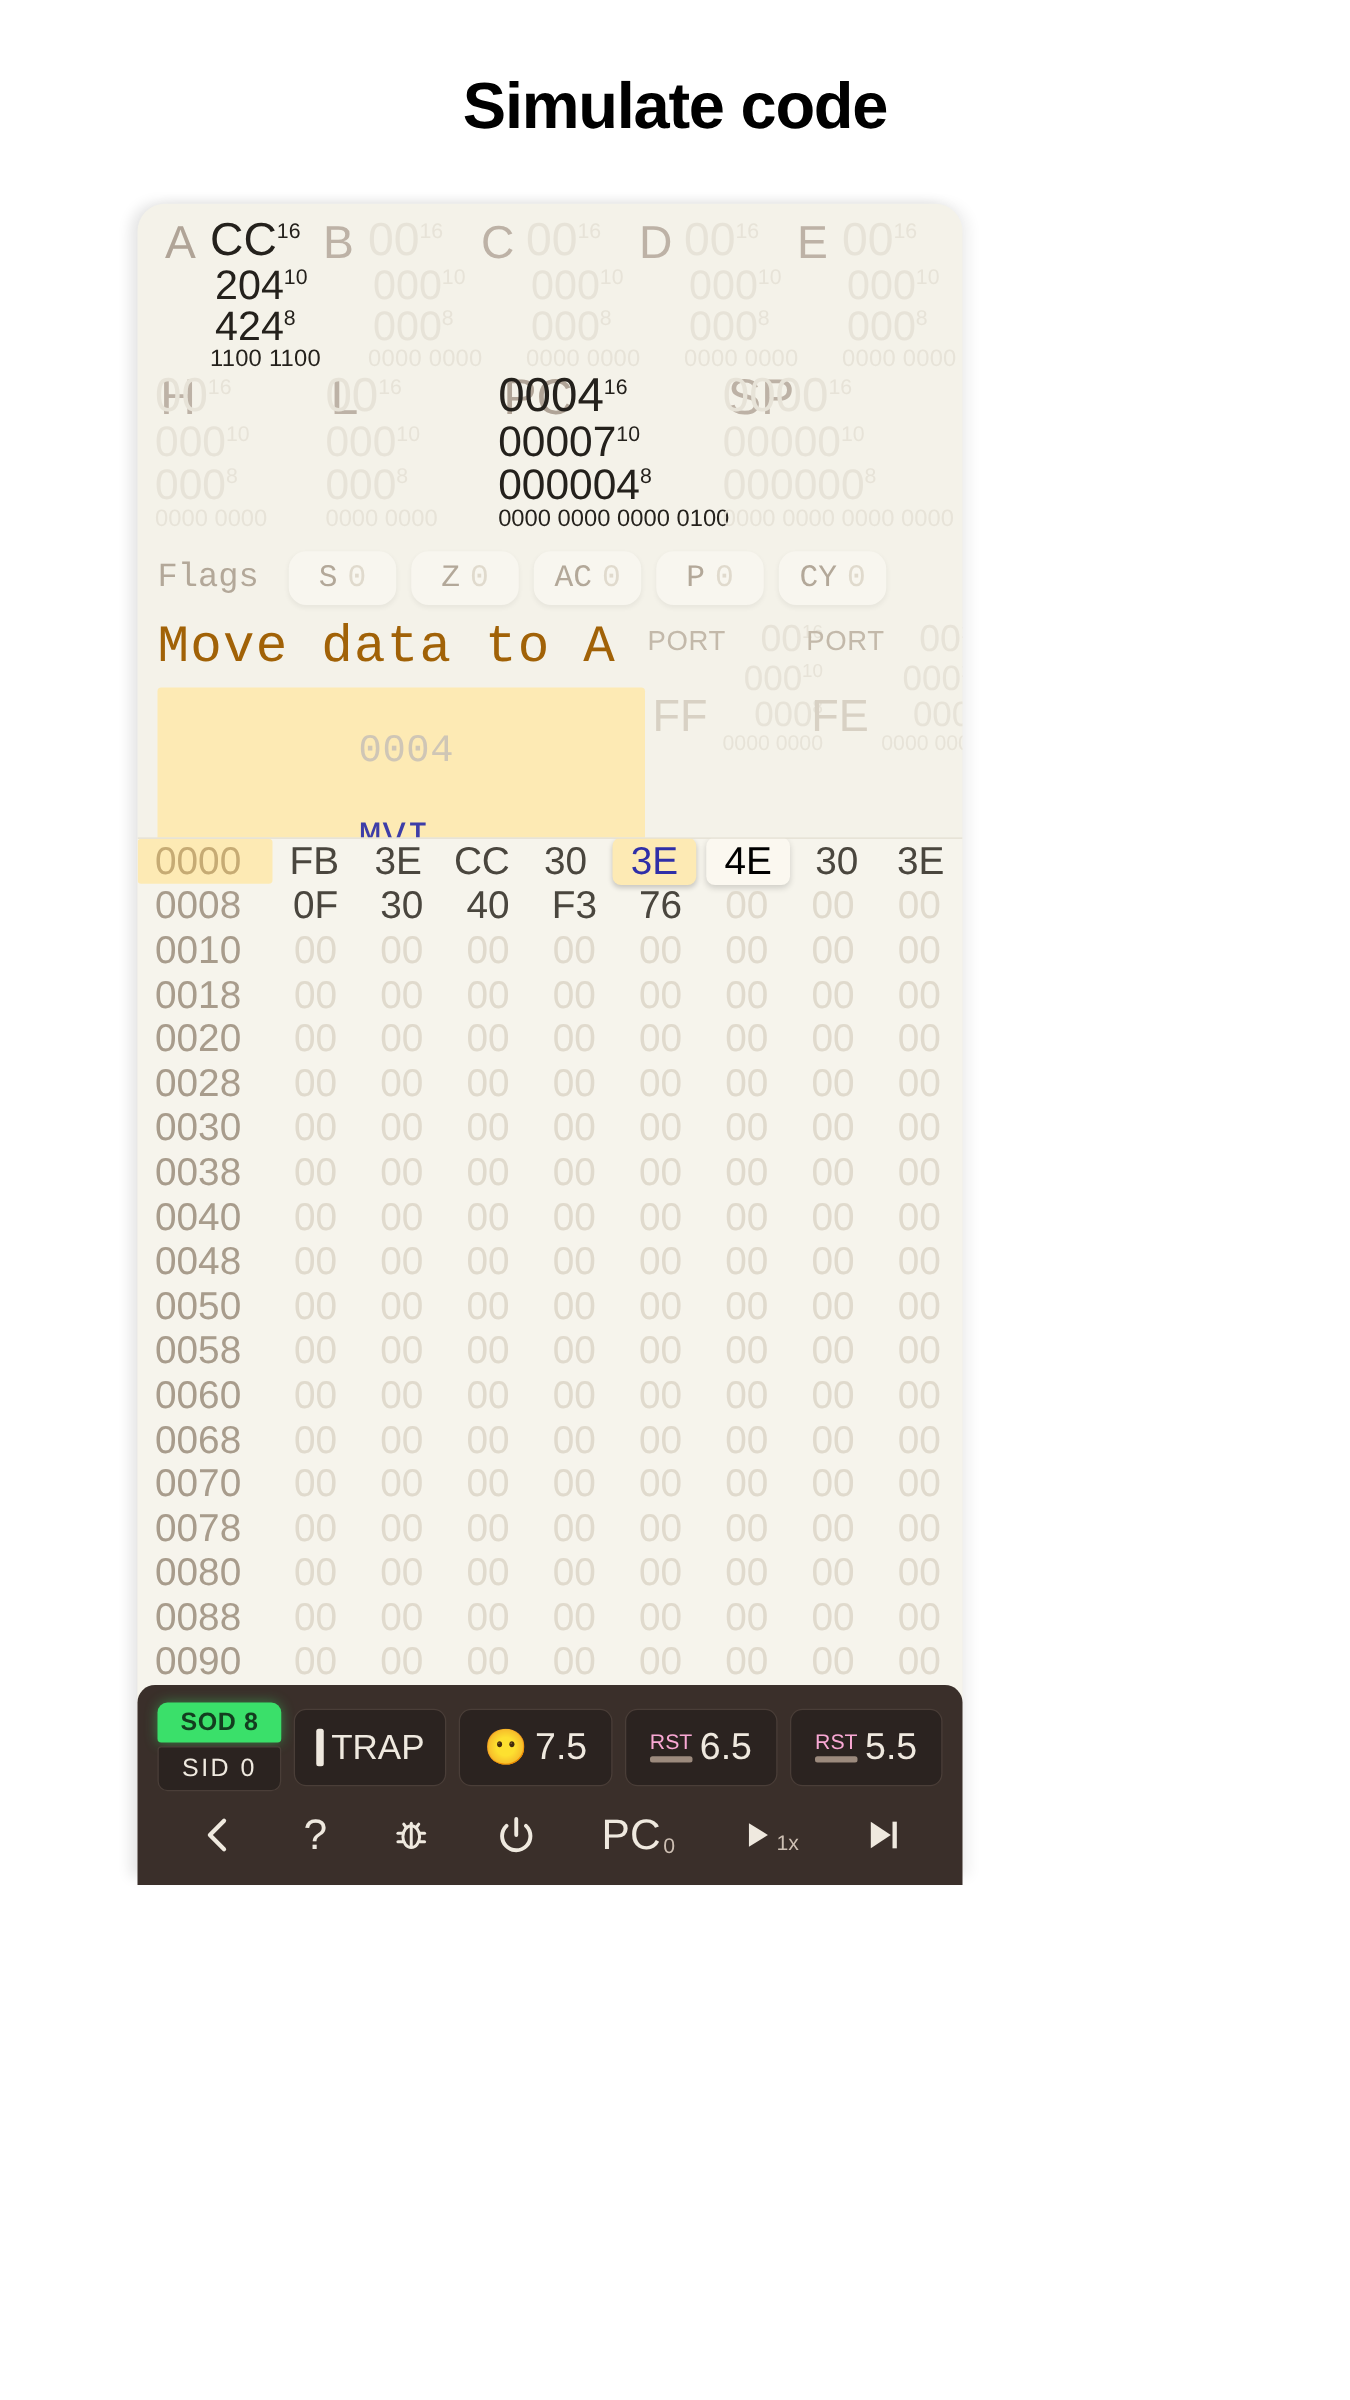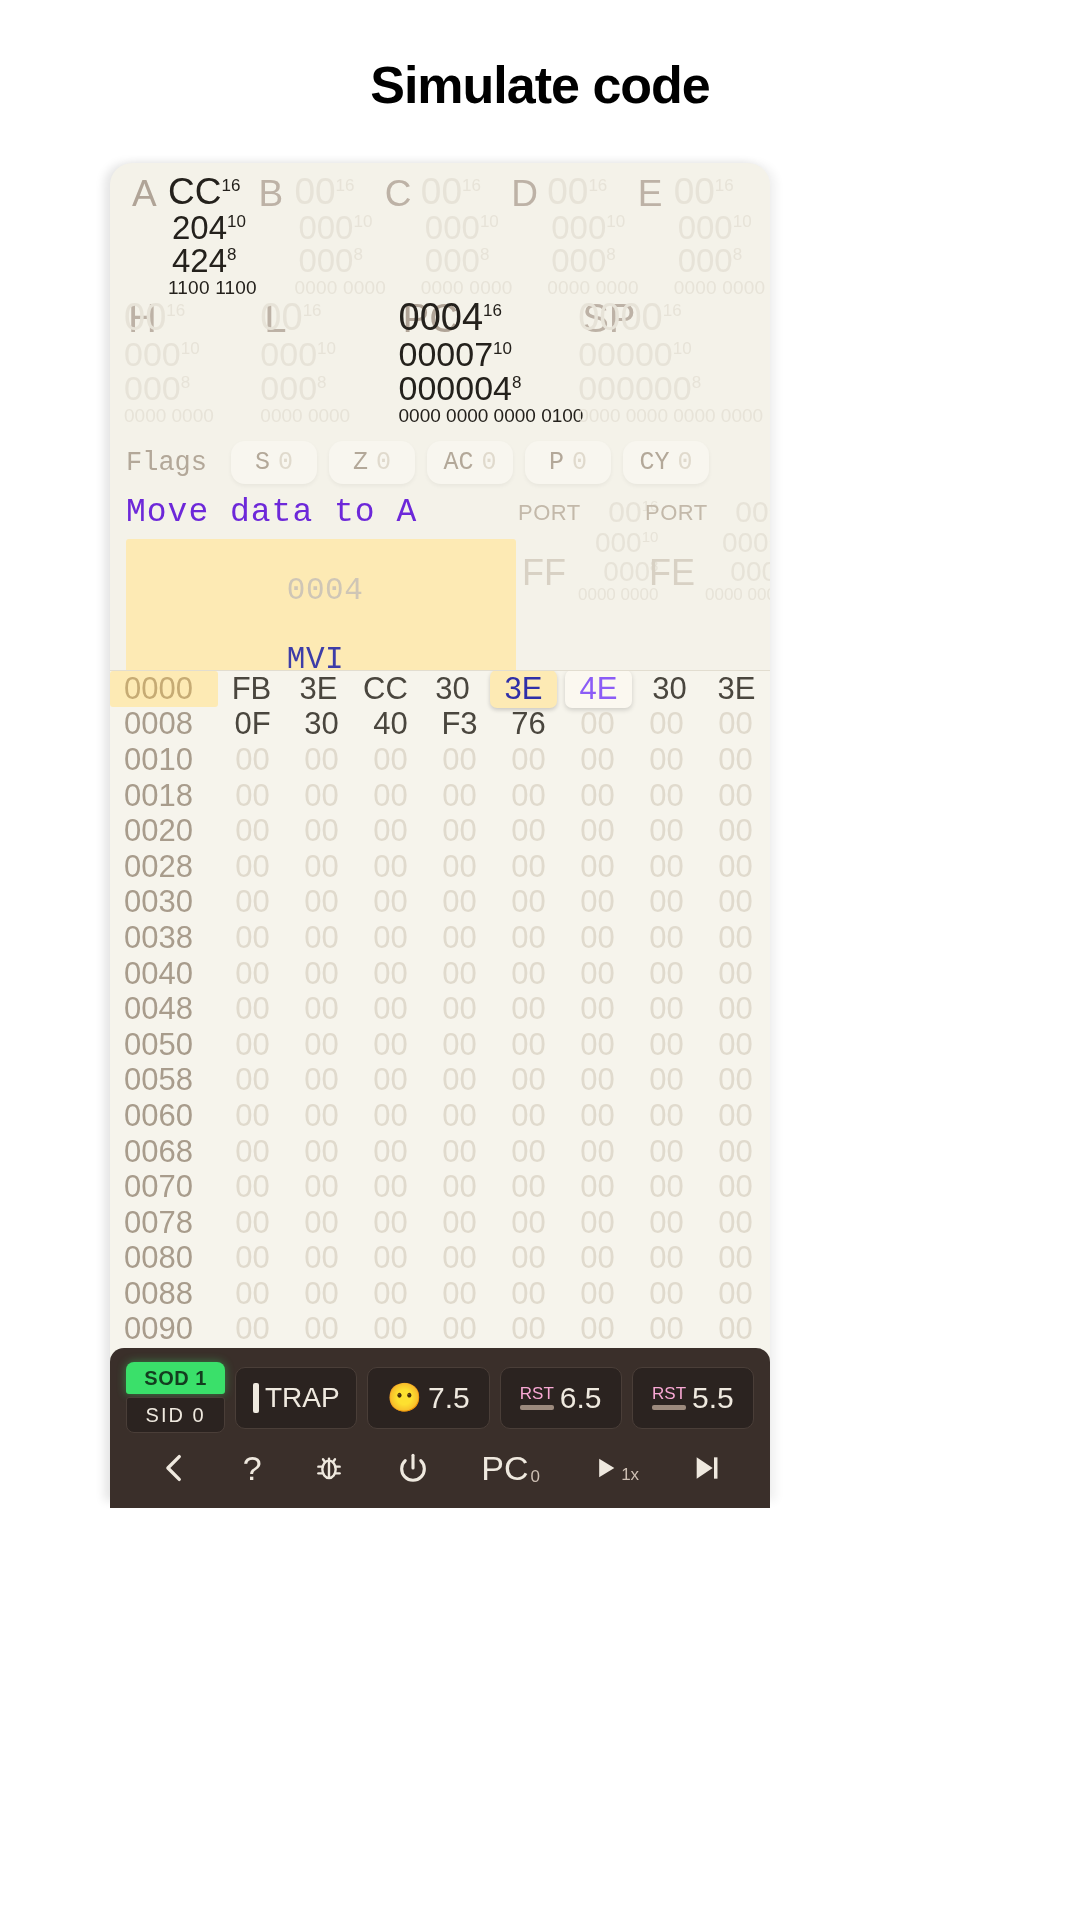--- a/index.html
+++ b/index.html
@@ -107,21 +107,21 @@
     min-width: 86px;
     text-align: center;
   }
   .flag-chip .fval { color: #e0dacd; margin-left: 8px; }
 
   
   .code-ports { display: flex; padding: 0 0 0 16px; height: 180px; }
   .code-col { width: 390px; }
   .code-comment {
     font-family: "Liberation Mono", monospace;
-    font-size: 33px; color: #6d28d9;
+    font-size: 42px; color: #a16207;
     padding: 4px 0 8px 0;
     letter-spacing: 1px;
   }
   .code-line {
     font-family: "Liberation Mono", monospace;
     font-size: 31px;
     line-height: 1.12;
     white-space: pre;
     letter-spacing: 0.5px;
     padding-left: 8px;
@@ -185,21 +185,21 @@
   .mem-cell.v { color: #4a463e; }
   .mem-cell.hl-blue {
     color: #2f2fa8;
     background: #fdeab4;
     border-radius: 7px;
     box-shadow: 0 2px 4px rgba(0,0,0,0.18);
     margin: 0 4px;
     padding: 1px 0;
   }
   .mem-cell.hl-red {
-    color: #8b5cf6;
+    color: #000000;
     background: #fbf8f0;
     border-radius: 7px;
     box-shadow: 0 2px 5px rgba(0,0,0,0.16);
     margin: 0 4px;
     padding: 1px 0;
   }
   .mem-fade {
     position: absolute; left: 0; right: 0; bottom: 0; height: 26px;
     background: linear-gradient(to bottom, rgba(246,244,236,0), rgba(246,244,236,1));
   }
@@ -669,21 +669,21 @@
     <div class="mem-fade"></div>
   </div>
 
 </div>
 
 <div class="darkbar">
 
   <div class="intr-row">
 
     <div class="sod-sid">
-      <div class="sod">SOD 1</div>
+      <div class="sod">SOD 8</div>
       <div class="sid">SID 0</div>
     </div>
 
     <div class="btn-trap">
       <span class="trap-bar"></span>
       <span>TRAP</span>
     </div>
 
     <div class="btn-75">
       <span class="glyph-75">😶</span>

